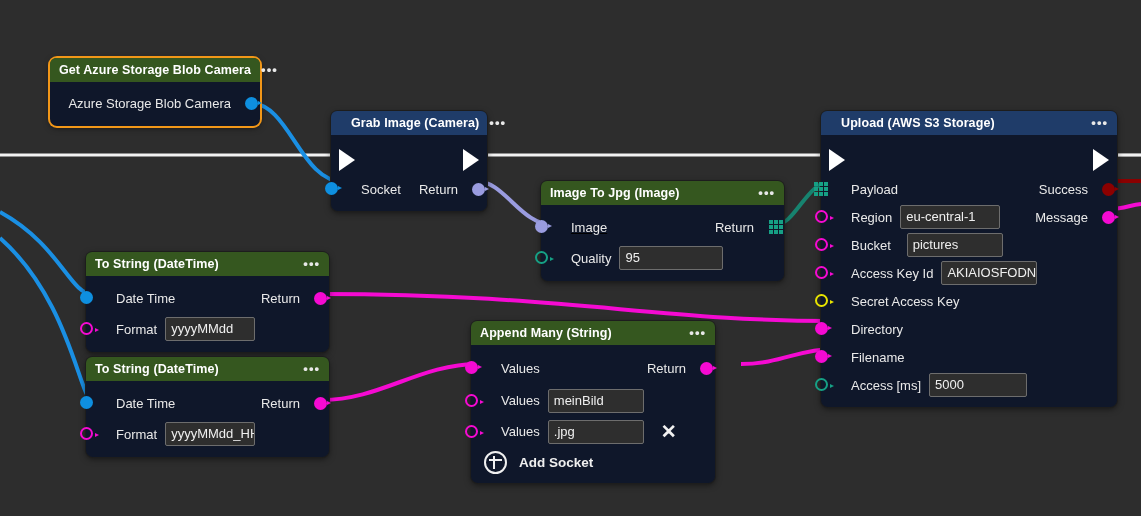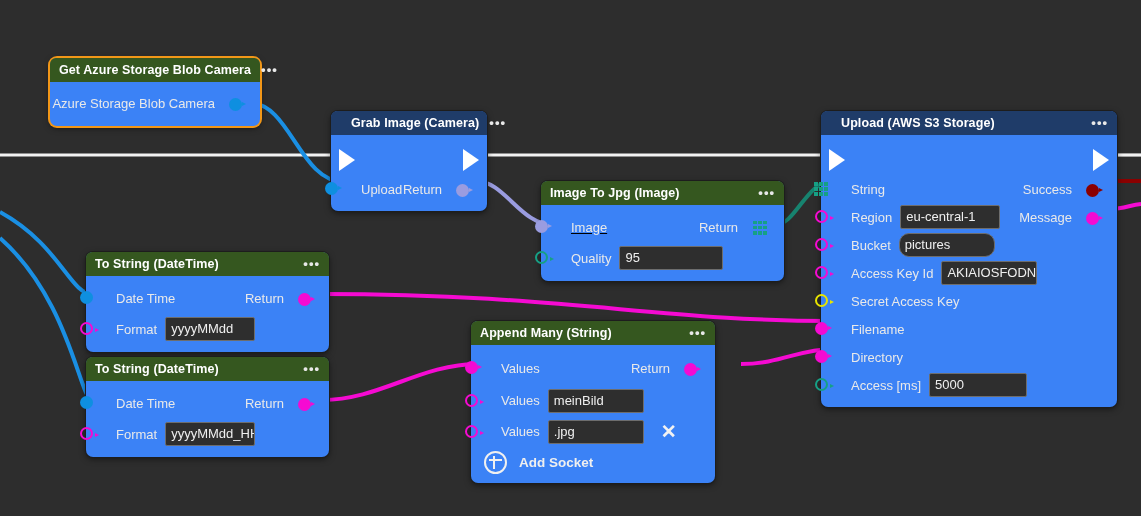--- a/index.html
+++ b/index.html
@@ -21,21 +21,21 @@
     left: 0; top: 0;
     width: 1141px;
     height: 516px;
     pointer-events: none;
   }
 
   
   .node {
     position: absolute;
     border-radius: 7px;
-    background: #3b82f6;
+    background: #0f172a;
     box-shadow: 0 0 0 1px #1d1d1d, 0 2px 6px rgba(0,0,0,.55);
     overflow: visible;
   }
   .node.selected {
     box-shadow: 0 0 0 2px #f29718, 0 2px 6px rgba(0,0,0,.55);
   }
   .node-header {
     height: 24px;
     line-height: 24px;
     border-radius: 6px 6px 0 0;
@@ -76,23 +76,23 @@
     display: flex;
     align-items: center;
   }
   .row-label {
     color: #e9e9e9;
     font-size: 13px;
     white-space: nowrap;
   }
   .row-right {
     position: absolute;
-    right: 24px;
+    right: 8px;
     display: flex;
-    align-items: flex-end;
+    align-items: center;
     gap: 8px;
   }
   .in-label { margin-left: 30px; }
 
   
   .sock {
     position: absolute;
     width: 13px;
     height: 13px;
     border-radius: 50%;
@@ -248,21 +248,21 @@
       <span>Grab Image (Camera)</span>
       <span class="dots">•••</span>
     </div>
     <div class="node-body" style="padding-top:10px;">
       <div class="exec-row" style="height:30px;">
         <span class="exec-pin left" style="top:4px;"></span>
         <span class="exec-pin right" style="top:4px;"></span>
       </div>
       <div class="row">
         <span class="sock left filled c-blue" style="top:7px;"></span>
-        <span class="row-label in-label">Upload</span>
+        <span class="row-label in-label">Socket</span>
         <div class="row-right">
           <span class="row-label">Return</span>
           <span style="position:relative;width:13px;height:13px;">
             <span class="sock right filled c-purple" style="right:-6px;top:0;"></span>
           </span>
         </div>
       </div>
     </div>
   </div>
 
@@ -316,21 +316,21 @@
           <i></i>
             <i></i>
             <i></i>
             <i></i>
             <i></i>
             <i></i>
             <i></i>
             <i></i>
             <i></i>
         </span>
-        <span class="row-label in-label">String</span>
+        <span class="row-label in-label">Payload</span>
         <div class="row-right">
           <span class="row-label">Success</span>
           <span style="position:relative;width:13px;height:13px;">
             <span class="sock right filled c-darkred" style="right:-6px;top:0;"></span>
           </span>
         </div>
       </div>
 
       <div class="row">
         <span class="sock left hollow c-magenta" style="top:7px;"></span>
@@ -340,42 +340,42 @@
           <span class="row-label">Message</span>
           <span style="position:relative;width:13px;height:13px;">
             <span class="sock right filled c-magenta" style="right:-6px;top:0;"></span>
           </span>
         </div>
       </div>
 
       <div class="row">
         <span class="sock left hollow c-magenta" style="top:7px;"></span>
         <span class="row-label in-label">Bucket</span>
-        <span class="field" style="width:84px;margin-left:8px;border-radius:10px;">pictures</span>
+        <span class="field" style="width:84px;margin-left:16px;">pictures</span>
       </div>
 
       <div class="row">
         <span class="sock left hollow c-magenta" style="top:7px;"></span>
         <span class="row-label in-label">Access Key Id</span>
         <span class="field" style="width:84px;margin-left:8px;">AKIAIOSFODNN</span>
       </div>
 
       <div class="row">
         <span class="sock left hollow c-yellow" style="top:7px;"></span>
         <span class="row-label in-label">Secret Access Key</span>
       </div>
 
       <div class="row">
         <span class="sock left filled c-magenta" style="top:7px;"></span>
+        <span class="row-label in-label">Directory</span>
+      </div>
+
+      <div class="row">
+        <span class="sock left filled c-magenta" style="top:7px;"></span>
         <span class="row-label in-label">Filename</span>
-      </div>
-
-      <div class="row">
-        <span class="sock left filled c-magenta" style="top:7px;"></span>
-        <span class="row-label in-label">Directory</span>
       </div>
 
       <div class="row">
         <span class="sock left hollow c-teal" style="top:7px;"></span>
         <span class="row-label in-label">Access [ms]</span>
         <span class="field" style="width:86px;margin-left:8px;">5000</span>
       </div>
     </div>
   </div>
 

